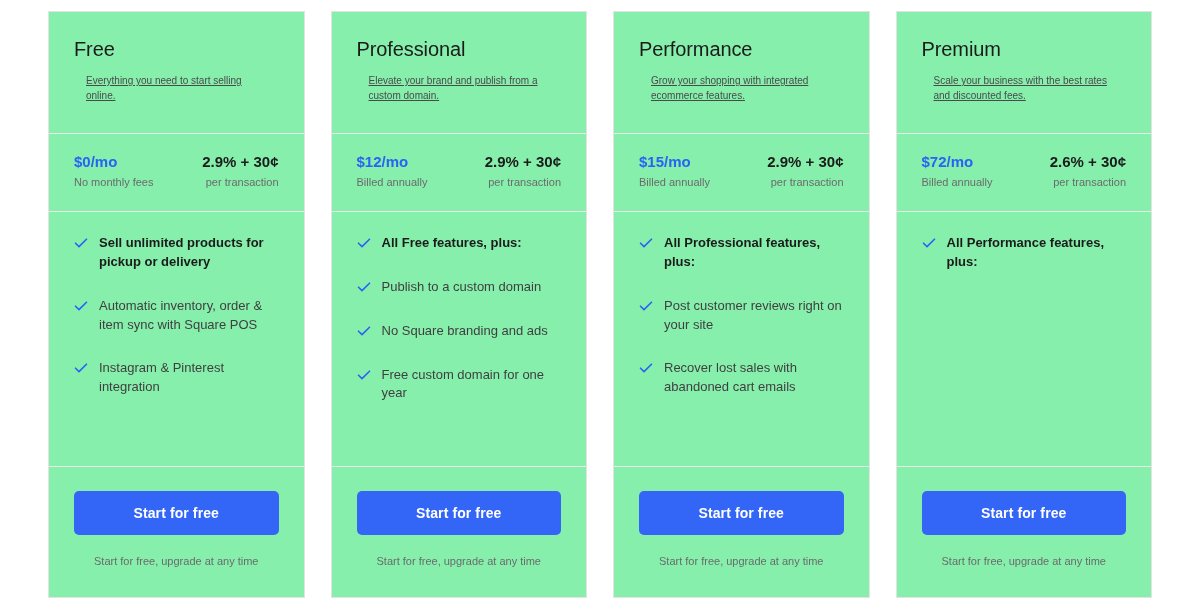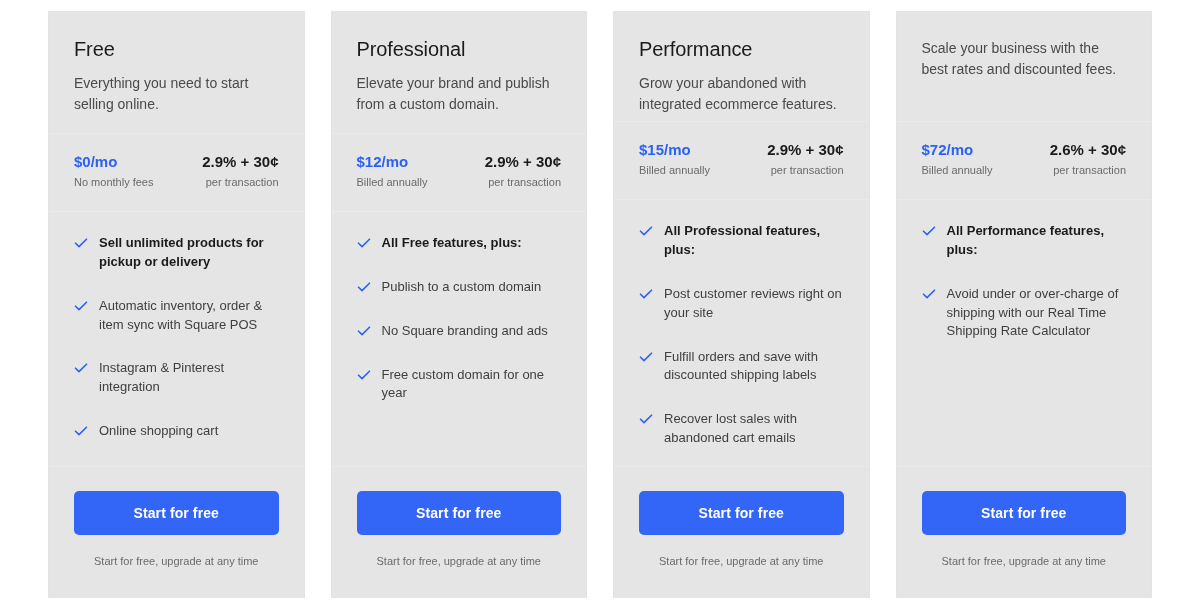--- a/index.html
+++ b/index.html
@@ -19,21 +19,21 @@
     display: flex;
     gap: 26px;
     padding: 11px 48px 18px 48px;
     box-sizing: border-box;
     height: 616px;
     align-items: stretch;
   }
 
   .plan-card {
     flex: 1 1 0;
-    background: #e5e5e5;
+    background: #86efac;
     border: 1px solid #e3e3e3;
     display: flex;
     flex-direction: column;
     box-sizing: border-box;
     min-width: 0;
   }
 
   
   .card-head {
     padding: 26px 25px 18px 25px;
@@ -42,24 +42,25 @@
     min-height: 110px;
   }
   .plan-name {
     font-size: 20px;
     font-weight: 400;
     color: #1b1b1b;
     margin: 0 0 12px 0;
     letter-spacing: -0.1px;
   }
   .plan-tagline {
-    font-size: 14px;
+    font-size: 10px;
     line-height: 1.5;
     color: #4a4a4a;
-    margin: 0;
+    margin: 12px;
+    text-decoration: underline;
   }
 
   
   .card-price {
     display: flex;
     justify-content: space-between;
     align-items: flex-start;
     padding: 18px 25px 16px 25px;
     border-bottom: 1px solid #eaeaea;
     box-sizing: border-box;
@@ -182,28 +183,20 @@
         <span class="feature-text">Automatic inventory, order &amp; item sync with Square POS</span>
       </div>
       <div class="feature-row">
         <span class="check-icon">
             <svg width="14" height="14" viewBox="0 0 14 14">
               <path d="M1.5 7.2 L5 10.6 L12.5 3.2" fill="none" stroke="#2a62f5" stroke-width="1.6" stroke-linecap="round" stroke-linejoin="round"></path>
             </svg>
           </span>
         <span class="feature-text">Instagram &amp; Pinterest integration</span>
       </div>
-      <div class="feature-row">
-        <span class="check-icon">
-            <svg width="14" height="14" viewBox="0 0 14 14">
-              <path d="M1.5 7.2 L5 10.6 L12.5 3.2" fill="none" stroke="#2a62f5" stroke-width="1.6" stroke-linecap="round" stroke-linejoin="round"></path>
-            </svg>
-          </span>
-        <span class="feature-text">Online shopping cart</span>
-      </div>
     </div>
     <div class="card-cta">
       <button class="cta-button">Start for free</button>
       <div class="cta-note">Start for free, upgrade at any time</div>
     </div>
   </div>
 
   <div class="plan-card">
     <div class="card-head">
       <h2 class="plan-name">Professional</h2>
@@ -255,21 +248,21 @@
     </div>
     <div class="card-cta">
       <button class="cta-button">Start for free</button>
       <div class="cta-note">Start for free, upgrade at any time</div>
     </div>
   </div>
 
   <div class="plan-card">
     <div class="card-head">
       <h2 class="plan-name">Performance</h2>
-      <p class="plan-tagline">Grow your abandoned with integrated ecommerce features.</p>
+      <p class="plan-tagline">Grow your shopping with integrated ecommerce features.</p>
     </div>
     <div class="card-price">
       <div class="price-col">
         <span class="price-main">$15/mo</span>
         <span class="price-sub">Billed annually</span>
       </div>
       <div class="price-col right">
         <span class="rate-main">2.9% + 30¢</span>
         <span class="price-sub">per transaction</span>
       </div>
@@ -290,39 +283,32 @@
             </svg>
           </span>
         <span class="feature-text">Post customer reviews right on your site</span>
       </div>
       <div class="feature-row">
         <span class="check-icon">
             <svg width="14" height="14" viewBox="0 0 14 14">
               <path d="M1.5 7.2 L5 10.6 L12.5 3.2" fill="none" stroke="#2a62f5" stroke-width="1.6" stroke-linecap="round" stroke-linejoin="round"></path>
             </svg>
           </span>
-        <span class="feature-text">Fulfill orders and save with discounted shipping labels</span>
-      </div>
-      <div class="feature-row">
-        <span class="check-icon">
-            <svg width="14" height="14" viewBox="0 0 14 14">
-              <path d="M1.5 7.2 L5 10.6 L12.5 3.2" fill="none" stroke="#2a62f5" stroke-width="1.6" stroke-linecap="round" stroke-linejoin="round"></path>
-            </svg>
-          </span>
         <span class="feature-text">Recover lost sales with abandoned cart emails</span>
       </div>
     </div>
     <div class="card-cta">
       <button class="cta-button">Start for free</button>
       <div class="cta-note">Start for free, upgrade at any time</div>
     </div>
   </div>
 
   <div class="plan-card">
     <div class="card-head">
+      <h2 class="plan-name">Premium</h2>
       <p class="plan-tagline">Scale your business with the best rates and discounted fees.</p>
     </div>
     <div class="card-price">
       <div class="price-col">
         <span class="price-main">$72/mo</span>
         <span class="price-sub">Billed annually</span>
       </div>
       <div class="price-col right">
         <span class="rate-main">2.6% + 30¢</span>
         <span class="price-sub">per transaction</span>
@@ -330,28 +316,20 @@
     </div>
     <div class="card-features">
       <div class="feature-row">
         <span class="check-icon">
             <svg width="14" height="14" viewBox="0 0 14 14">
               <path d="M1.5 7.2 L5 10.6 L12.5 3.2" fill="none" stroke="#2a62f5" stroke-width="1.6" stroke-linecap="round" stroke-linejoin="round"></path>
             </svg>
           </span>
         <span class="feature-text bold">All Performance features, plus:</span>
       </div>
-      <div class="feature-row">
-        <span class="check-icon">
-            <svg width="14" height="14" viewBox="0 0 14 14">
-              <path d="M1.5 7.2 L5 10.6 L12.5 3.2" fill="none" stroke="#2a62f5" stroke-width="1.6" stroke-linecap="round" stroke-linejoin="round"></path>
-            </svg>
-          </span>
-        <span class="feature-text">Avoid under or over-charge of shipping with our Real Time Shipping Rate Calculator</span>
-      </div>
     </div>
     <div class="card-cta">
       <button class="cta-button">Start for free</button>
       <div class="cta-note">Start for free, upgrade at any time</div>
     </div>
   </div>
 
 </div>
 
 </body></html>

